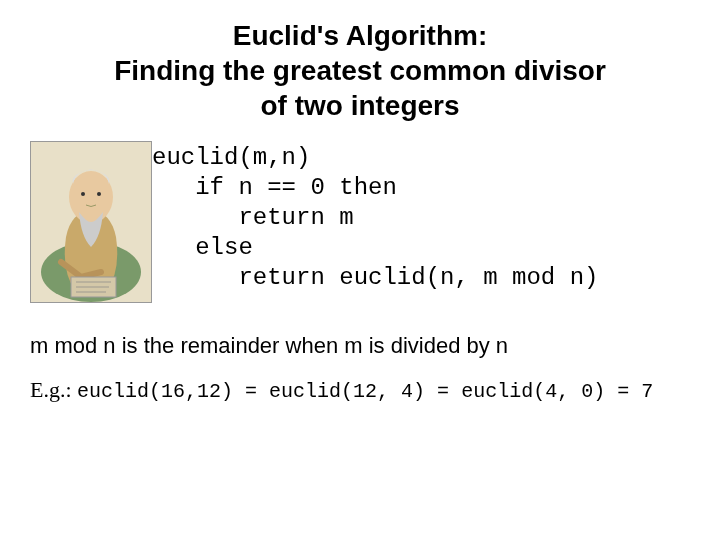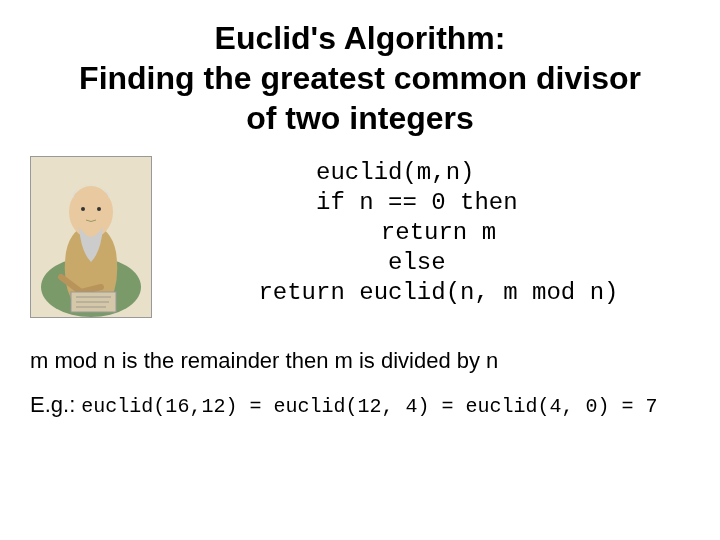--- a/index.html
+++ b/index.html
@@ -13,31 +13,30 @@
   }
   .slide {
     box-sizing: border-box;
     width: 720px;
     height: 540px;
     padding: 10px 30px 20px 30px;
   }
   .title {
     text-align: center;
     font-weight: bold;
-    font-size: 32px;
+    font-size: 28px;
     line-height: 1.25;
     margin: 8px 0 18px 0;
     white-space: pre-line;
   }
   .content-row {
     display: flex;
     align-items: flex-start;
-    gap: 20px;
+    gap: 0;
     margin-bottom: 30px;
-    text-align: center;
   }
   .portrait {
     width: 120px;
     height: 160px;
     flex-shrink: 0;
     background: #f5f0e0;
     border: 1px solid #999;
     position: relative;
     overflow: hidden;
   }
@@ -49,21 +48,21 @@
     padding-top: 2px;
   }
   .explain {
     font-size: 22px;
     margin: 25px 0 18px 0;
   }
   .example-line {
     font-size: 22px;
   }
   .example-line .eg {
-    font-family: Liberation Sans, sans-serif;
+    font-family: Liberation Serif, serif;
     text-align: right;
   }
   .example-line .mono {
     font-family: "Courier New", Courier, monospace;
     font-size: 20px;
   }
 </style>
 </head>
 <body>
 
@@ -92,19 +91,19 @@
         <line x1="45" y1="150" x2="75" y2="150" stroke="#888" stroke-width="0.7"></line>
       </svg>
     </div>
     <div class="code">euclid(m,n)
    if n == 0 then
       return m
    else
       return euclid(n, m mod n)</div>
   </div>
 
-  <div class="explain">m mod n is the remainder then m is divided by n</div>
+  <div class="explain">m mod n is the remainder when m is divided by n</div>
 
   <div class="example-line">
     <span class="eg">E.g.: </span><span class="mono">euclid(16,12) = euclid(12, 4) = euclid(4, 0) = 7</span>
   </div>
 
 </div>
 
 </body></html>

